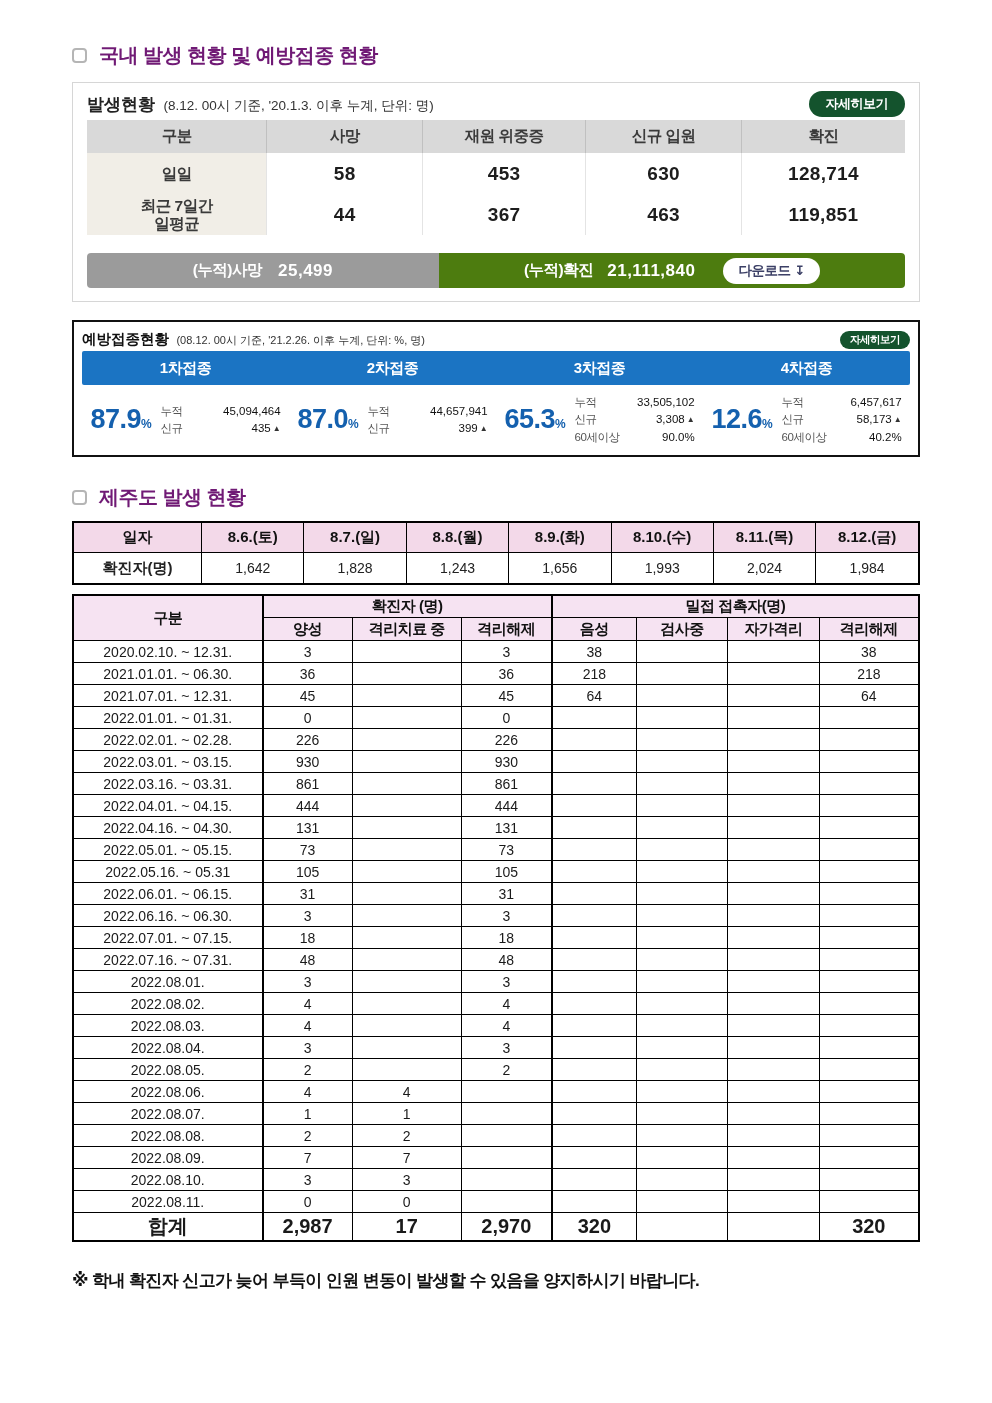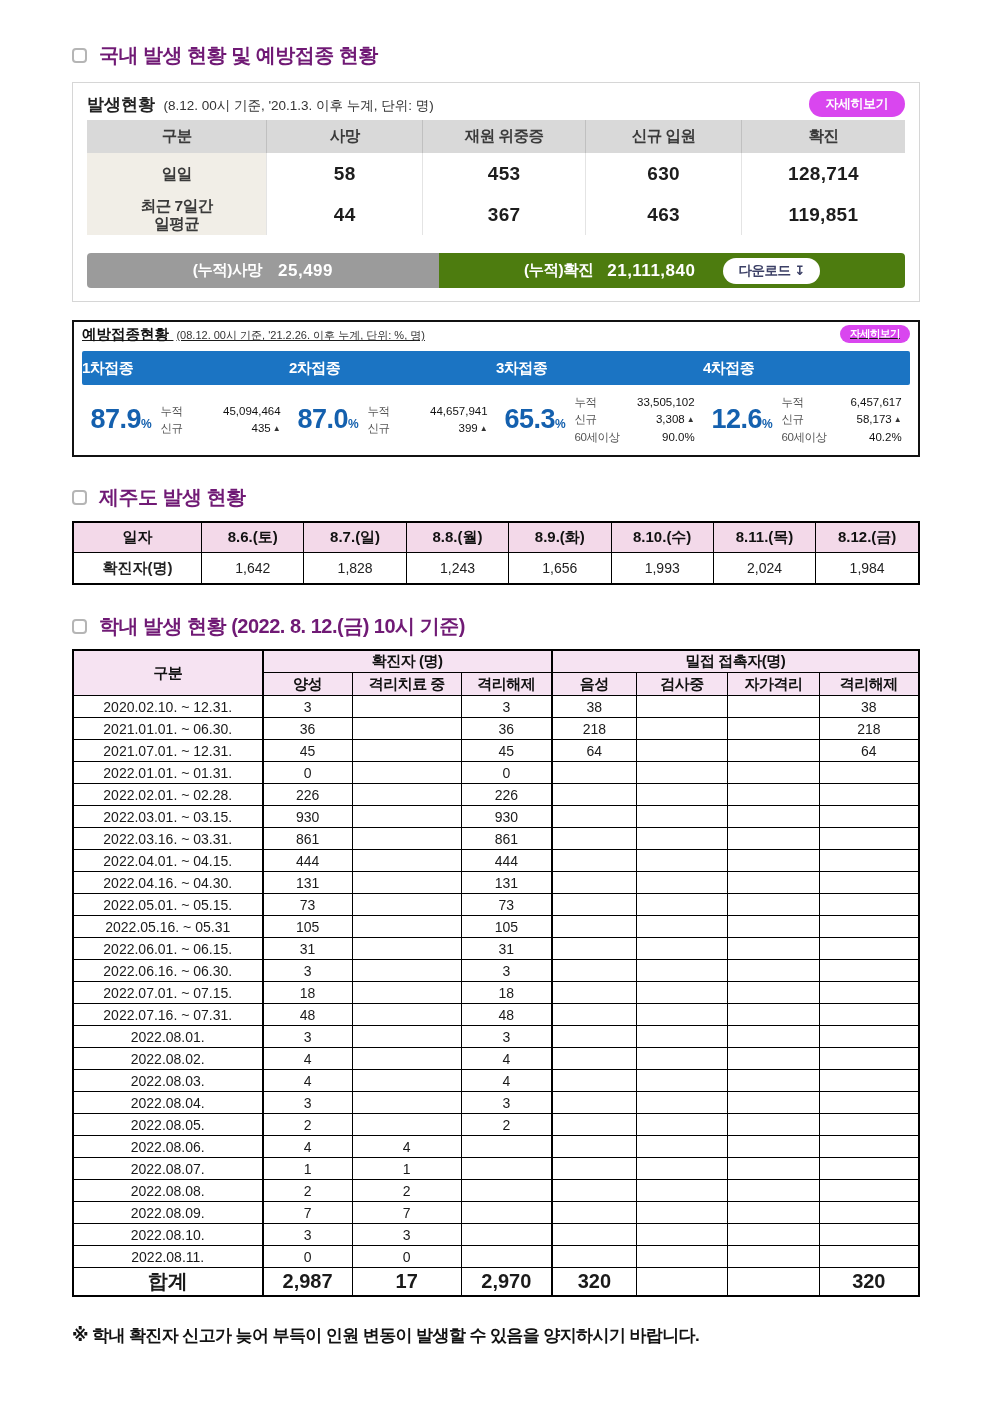--- a/index.html
+++ b/index.html
@@ -14,21 +14,21 @@
   
   .sec-title { display: flex; align-items: center; gap: 12px;
     font-size: 20px; font-weight: bold; color: #701a75; letter-spacing: -0.5px; }
   .checkbox { width: 15px; height: 15px; border: 2px solid #b5b5b5; border-radius: 4px; flex: 0 0 auto; }
 
   
   .outbreak-panel { margin-top: 13px; border: 1px solid #d6d6d6; padding: 5px 14px 13px 14px; background: #fff; }
   .panel-head { display: flex; justify-content: space-between; align-items: center; height: 32px; }
   .panel-title { font-size: 17px; font-weight: bold; color: #222; }
   .panel-subtitle { font-size: 13.5px; color: #333; margin-left: 4px; }
-  .detail-btn { background: #d946ef; color: #fff; font-weight: bold; font-size: 13px;
+  .detail-btn { background: #14532d; color: #fff; font-weight: bold; font-size: 13px;
     border: none; border-radius: 13px; padding: 4px 17px; cursor: pointer;
     font-family: inherit; letter-spacing: -0.5px; }
   .outbreak-table { width: 100%; border-collapse: collapse; }
   .outbreak-table th { height: 33px; background: #d9d9d9; font-size: 15.5px; font-weight: bold;
     color: #3a3a3a; text-align: center; border-left: 1px solid #c0c0c0; letter-spacing: -0.5px; }
   .outbreak-table th:first-child { border-left: none; }
   .outbreak-table td { height: 41px; text-align: center; border-left: 1px solid #e4e4e4; }
   .outbreak-table td:first-child { border-left: none; }
   .outbreak-table td.lbl { background: #f1eee7; font-size: 15.5px; font-weight: bold; color: #3a3a3a;
     white-space: pre-line; line-height: 1.15; letter-spacing: -0.5px; margin-left: 25px; }
@@ -41,27 +41,27 @@
     justify-content: center; gap: 14px; }
   .cum-label { font-size: 15.5px; letter-spacing: -0.5px; }
   .cum-value { font-size: 17px; letter-spacing: 0.5px; }
   .download-btn { background: #fff; color: #3c4066; font-weight: bold; font-size: 13.5px;
     border: none; border-radius: 14px; padding: 4px 15px; margin-left: 14px; cursor: pointer;
     font-family: inherit; letter-spacing: -0.5px; }
   .dl-icon { font-size: 13px; margin-left: 4px; }
 
   
   .vacc-panel { margin-top: 18px; border: 2px solid #111; padding: 3px 8px 9px 8px; background: #fff; }
-  .vacc-head { display: flex; justify-content: space-between; align-items: flex-start; height: 24px; text-decoration: underline; }
+  .vacc-head { display: flex; justify-content: space-between; align-items: flex-end; height: 24px; }
   .vacc-title { font-size: 14.5px; font-weight: bold; color: #111; }
   .vacc-subtitle { font-size: 11px; color: #333; margin-left: 3px; }
   .detail-btn.small { font-size: 10.5px; padding: 2px 10px; border-radius: 10px; }
   .dose-bar { display: flex; background: #1b74c3; height: 34px; align-items: center;
     border-radius: 2px; margin-top: 2px; }
-  .dose-label { flex: 1; text-align: left; color: #fff; font-weight: bold; font-size: 15px;
+  .dose-label { flex: 1; text-align: center; color: #fff; font-weight: bold; font-size: 15px;
     letter-spacing: -0.5px; }
   .vacc-stats { display: flex; padding-top: 9px; }
   .dose-col { flex: 1; display: flex; justify-content: center; align-items: center; gap: 9px; }
   .pct-num { font-size: 27px; font-weight: bold; color: #1460ae; letter-spacing: -0.5px; }
   .pct-sign { font-size: 12px; font-weight: bold; color: #1460ae; }
   .dose-rows { min-width: 120px; }
   .dose-row { display: flex; justify-content: space-between; font-size: 11.5px; line-height: 1.5; }
   .dk { color: #555; margin-right: 10px; letter-spacing: -0.5px; }
   .dv { color: #111; }
   .up { font-size: 8px; color: #333; margin-left: 2px; vertical-align: 1px; }
@@ -265,24 +265,20 @@
           <td>1,828</td>
           <td>1,243</td>
           <td>1,656</td>
           <td>1,993</td>
           <td>2,024</td>
           <td>1,984</td>
         </tr>
       </tbody>
   </table>
 
-  <div class="sec-title mt28">
-    <span class="checkbox"></span>
-    <span>학내 발생 현황 (2022. 8. 12.(금) 10시 기준)</span>
-  </div>
   <table class="school-table">
     <colgroup>
       <col style="width:22.4%">
         <col style="width:10.6%">
         <col style="width:12.9%">
         <col style="width:10.7%">
         <col style="width:10%">
         <col style="width:10.8%">
         <col style="width:10.8%">
         <col style="width:11.8%">

